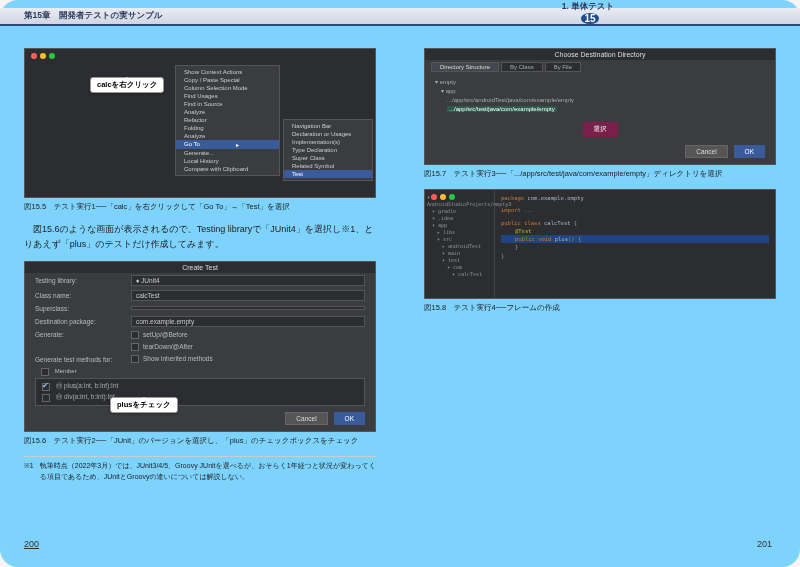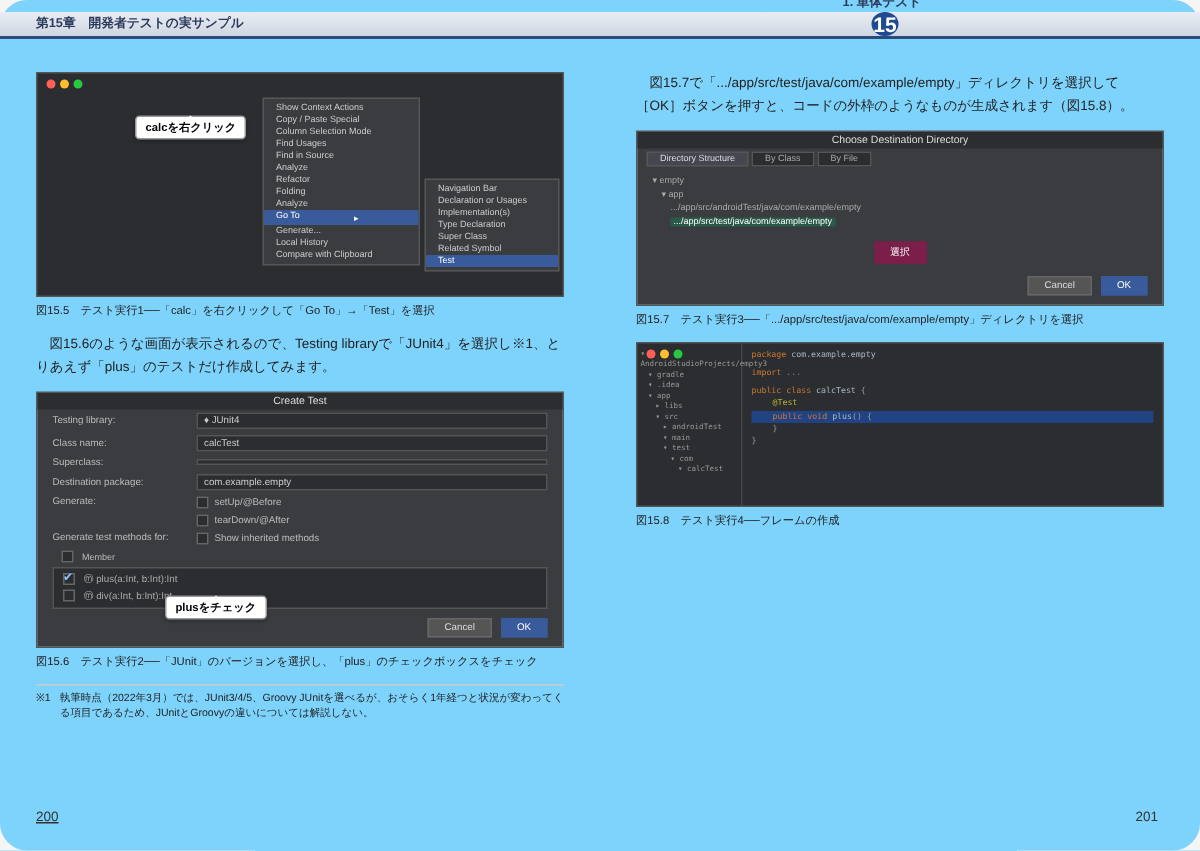--- a/index.html
+++ b/index.html
@@ -40,21 +40,21 @@
   .header-bar.left { padding-left: 24px; }
   .header-bar.right { padding-right: 24px; justify-content: flex-end; flex-direction: column; }
   .chapter-badge {
     background: #1f4a8f;
     color: #fff;
     width: 18px; height: 18px;
     border-radius: 50%;
     display: inline-flex;
     align-items: center;
     justify-content: center;
-    font-size: 14px;
+    font-size: 10px;
     margin-left: 4px;
   }
   .page-content { margin-top: 48px; }
   
   .screenshot {
     background: #2b2d31;
     border: 1px solid #555;
     position: relative;
     margin-bottom: 4px;
   }
@@ -423,21 +423,20 @@
     <div class="page-num left">200</div>
   </div>
 
   <div class="page">
     <div class="header-bar right">
       <span>1. 単体テスト</span>
       <span class="chapter-badge">15</span>
     </div>
 
     <div class="page-content">
-      <p class="body-text">図15.7で「.../app/src/test/java/com/example/empty」ディレクトリを選択して［OK］ボタンを押すと、コードの外枠のようなものが生成されます（図15.8）。</p>
 
       <div class="screenshot" style="padding:0;">
         <div class="dir-dialog">
           <div class="ct-title">Choose Destination Directory</div>
           <div class="tab-row" id="fig7-tabs">
               <span class="tab active">Directory Structure</span>
               <span class="tab">By Class</span>
               <span class="tab">By File</span>
             </div>
           <div class="tree" id="fig7-tree">

